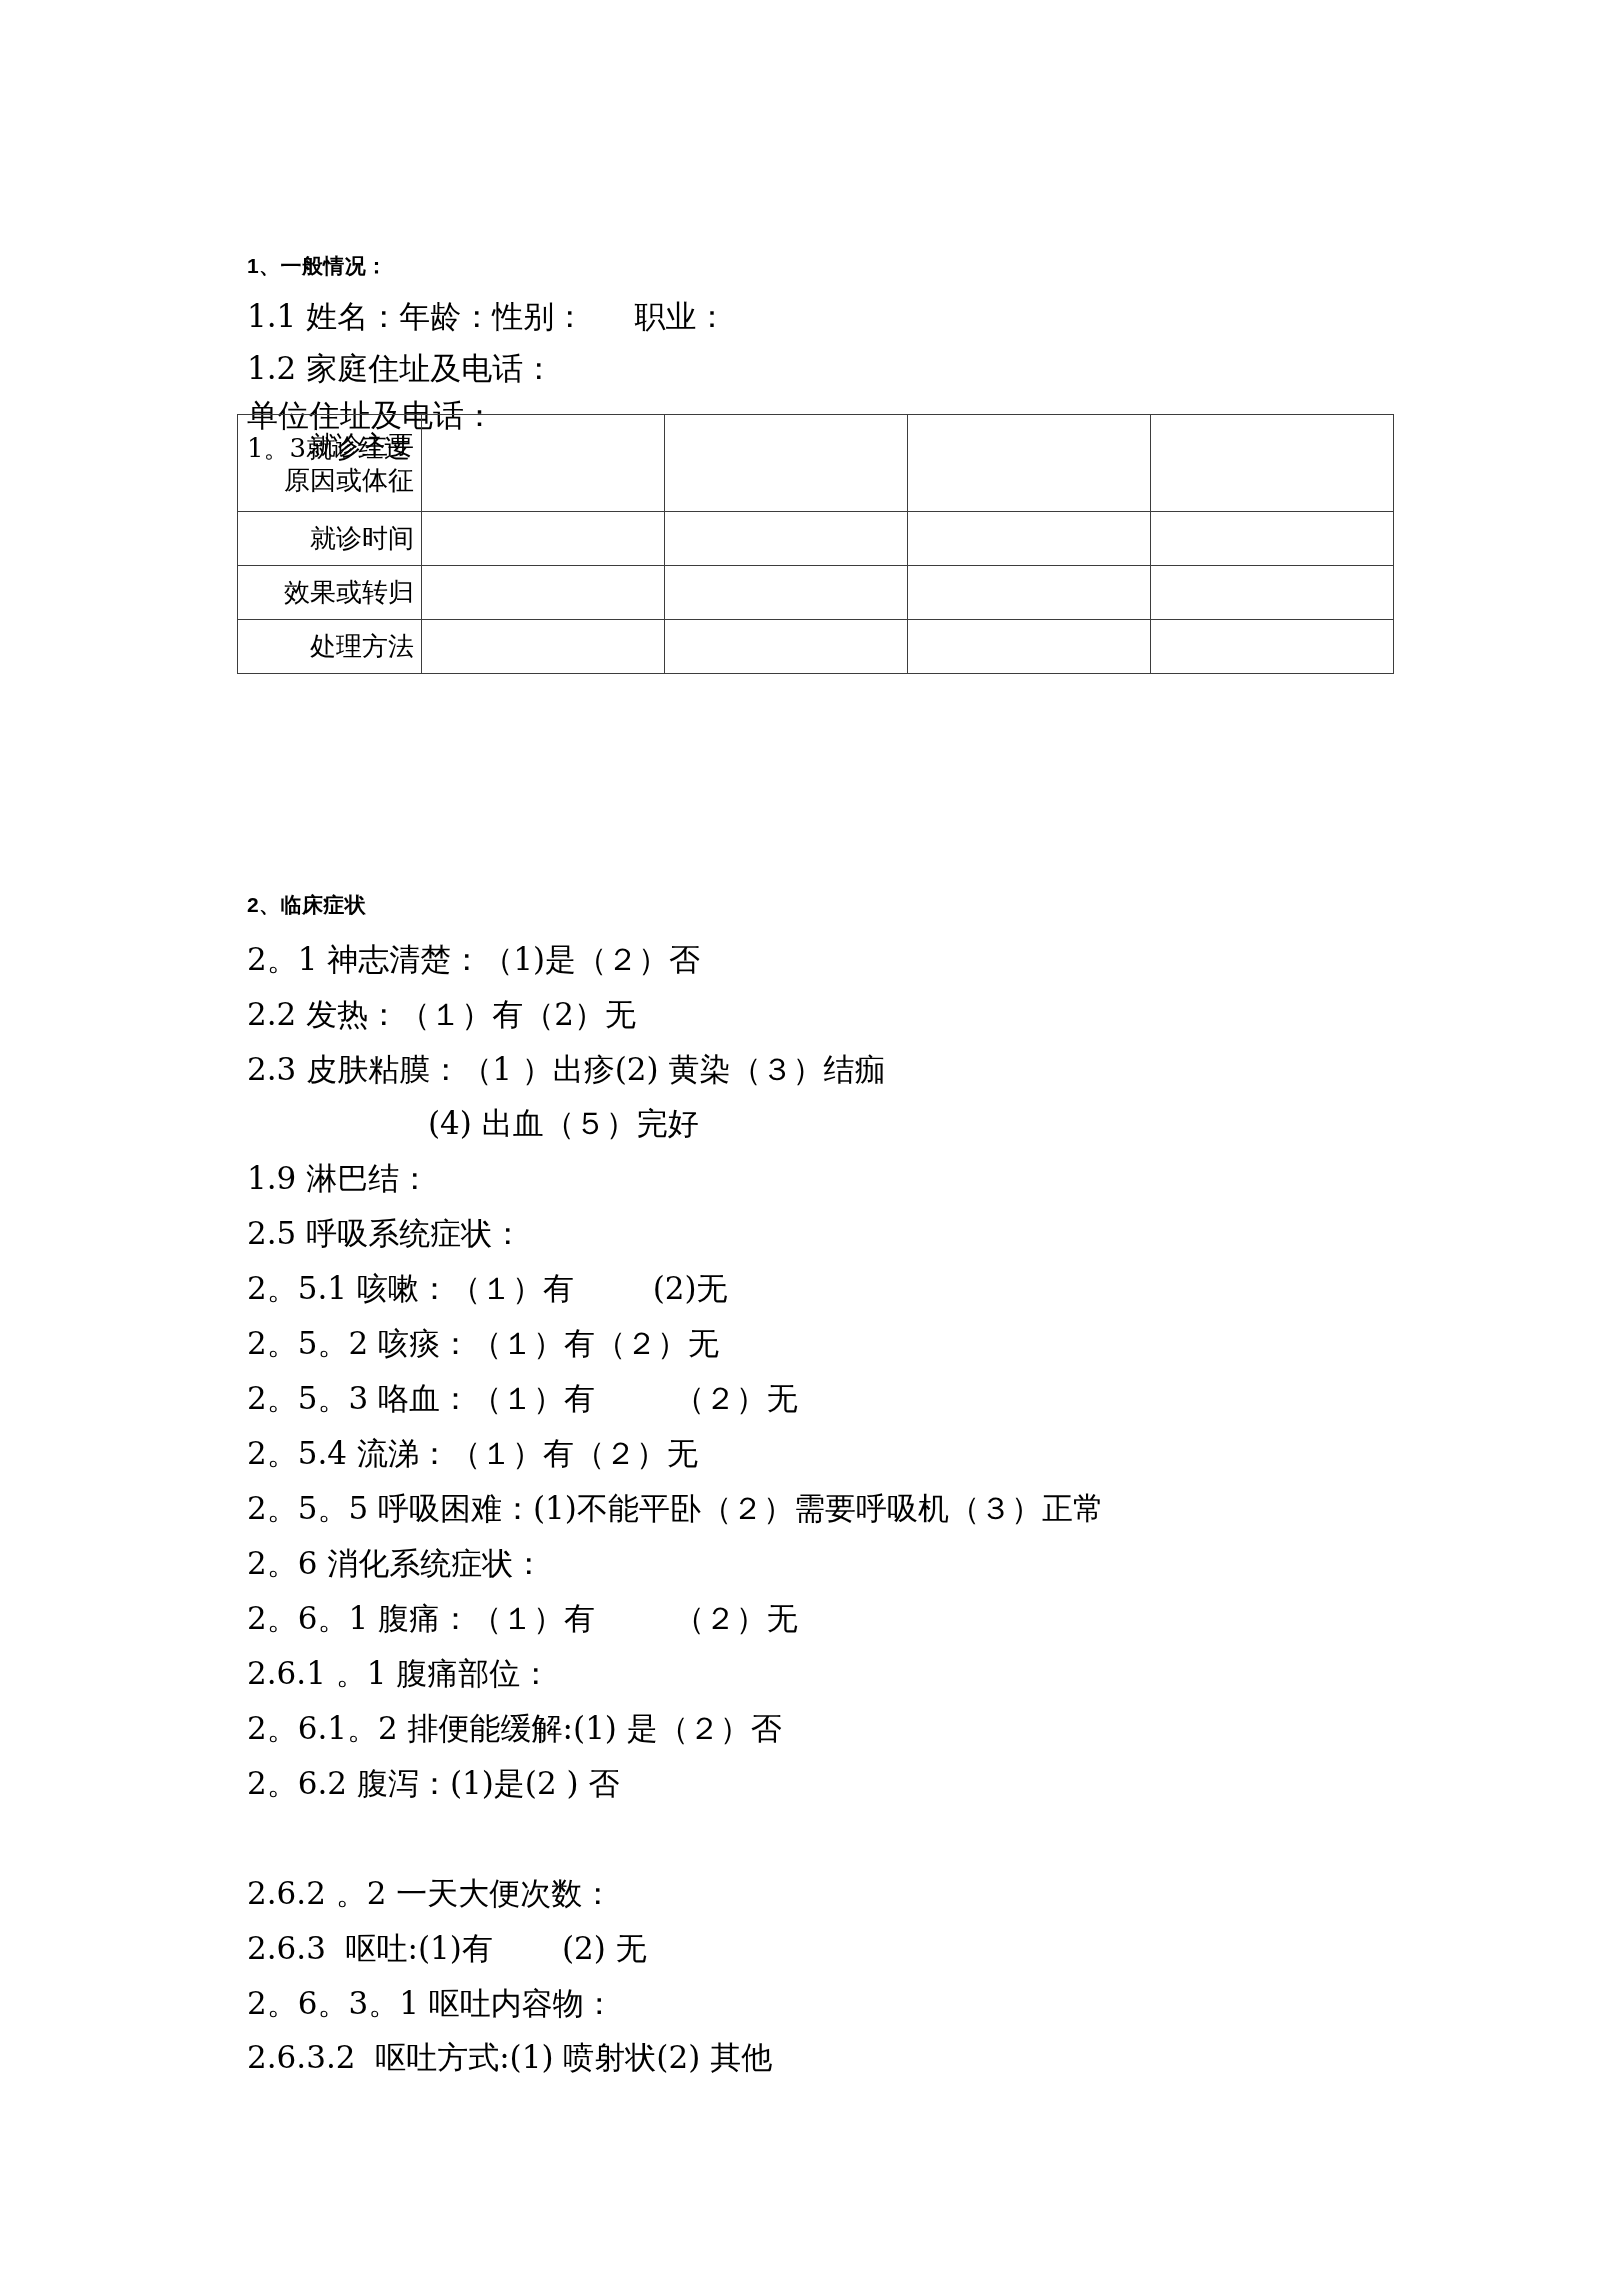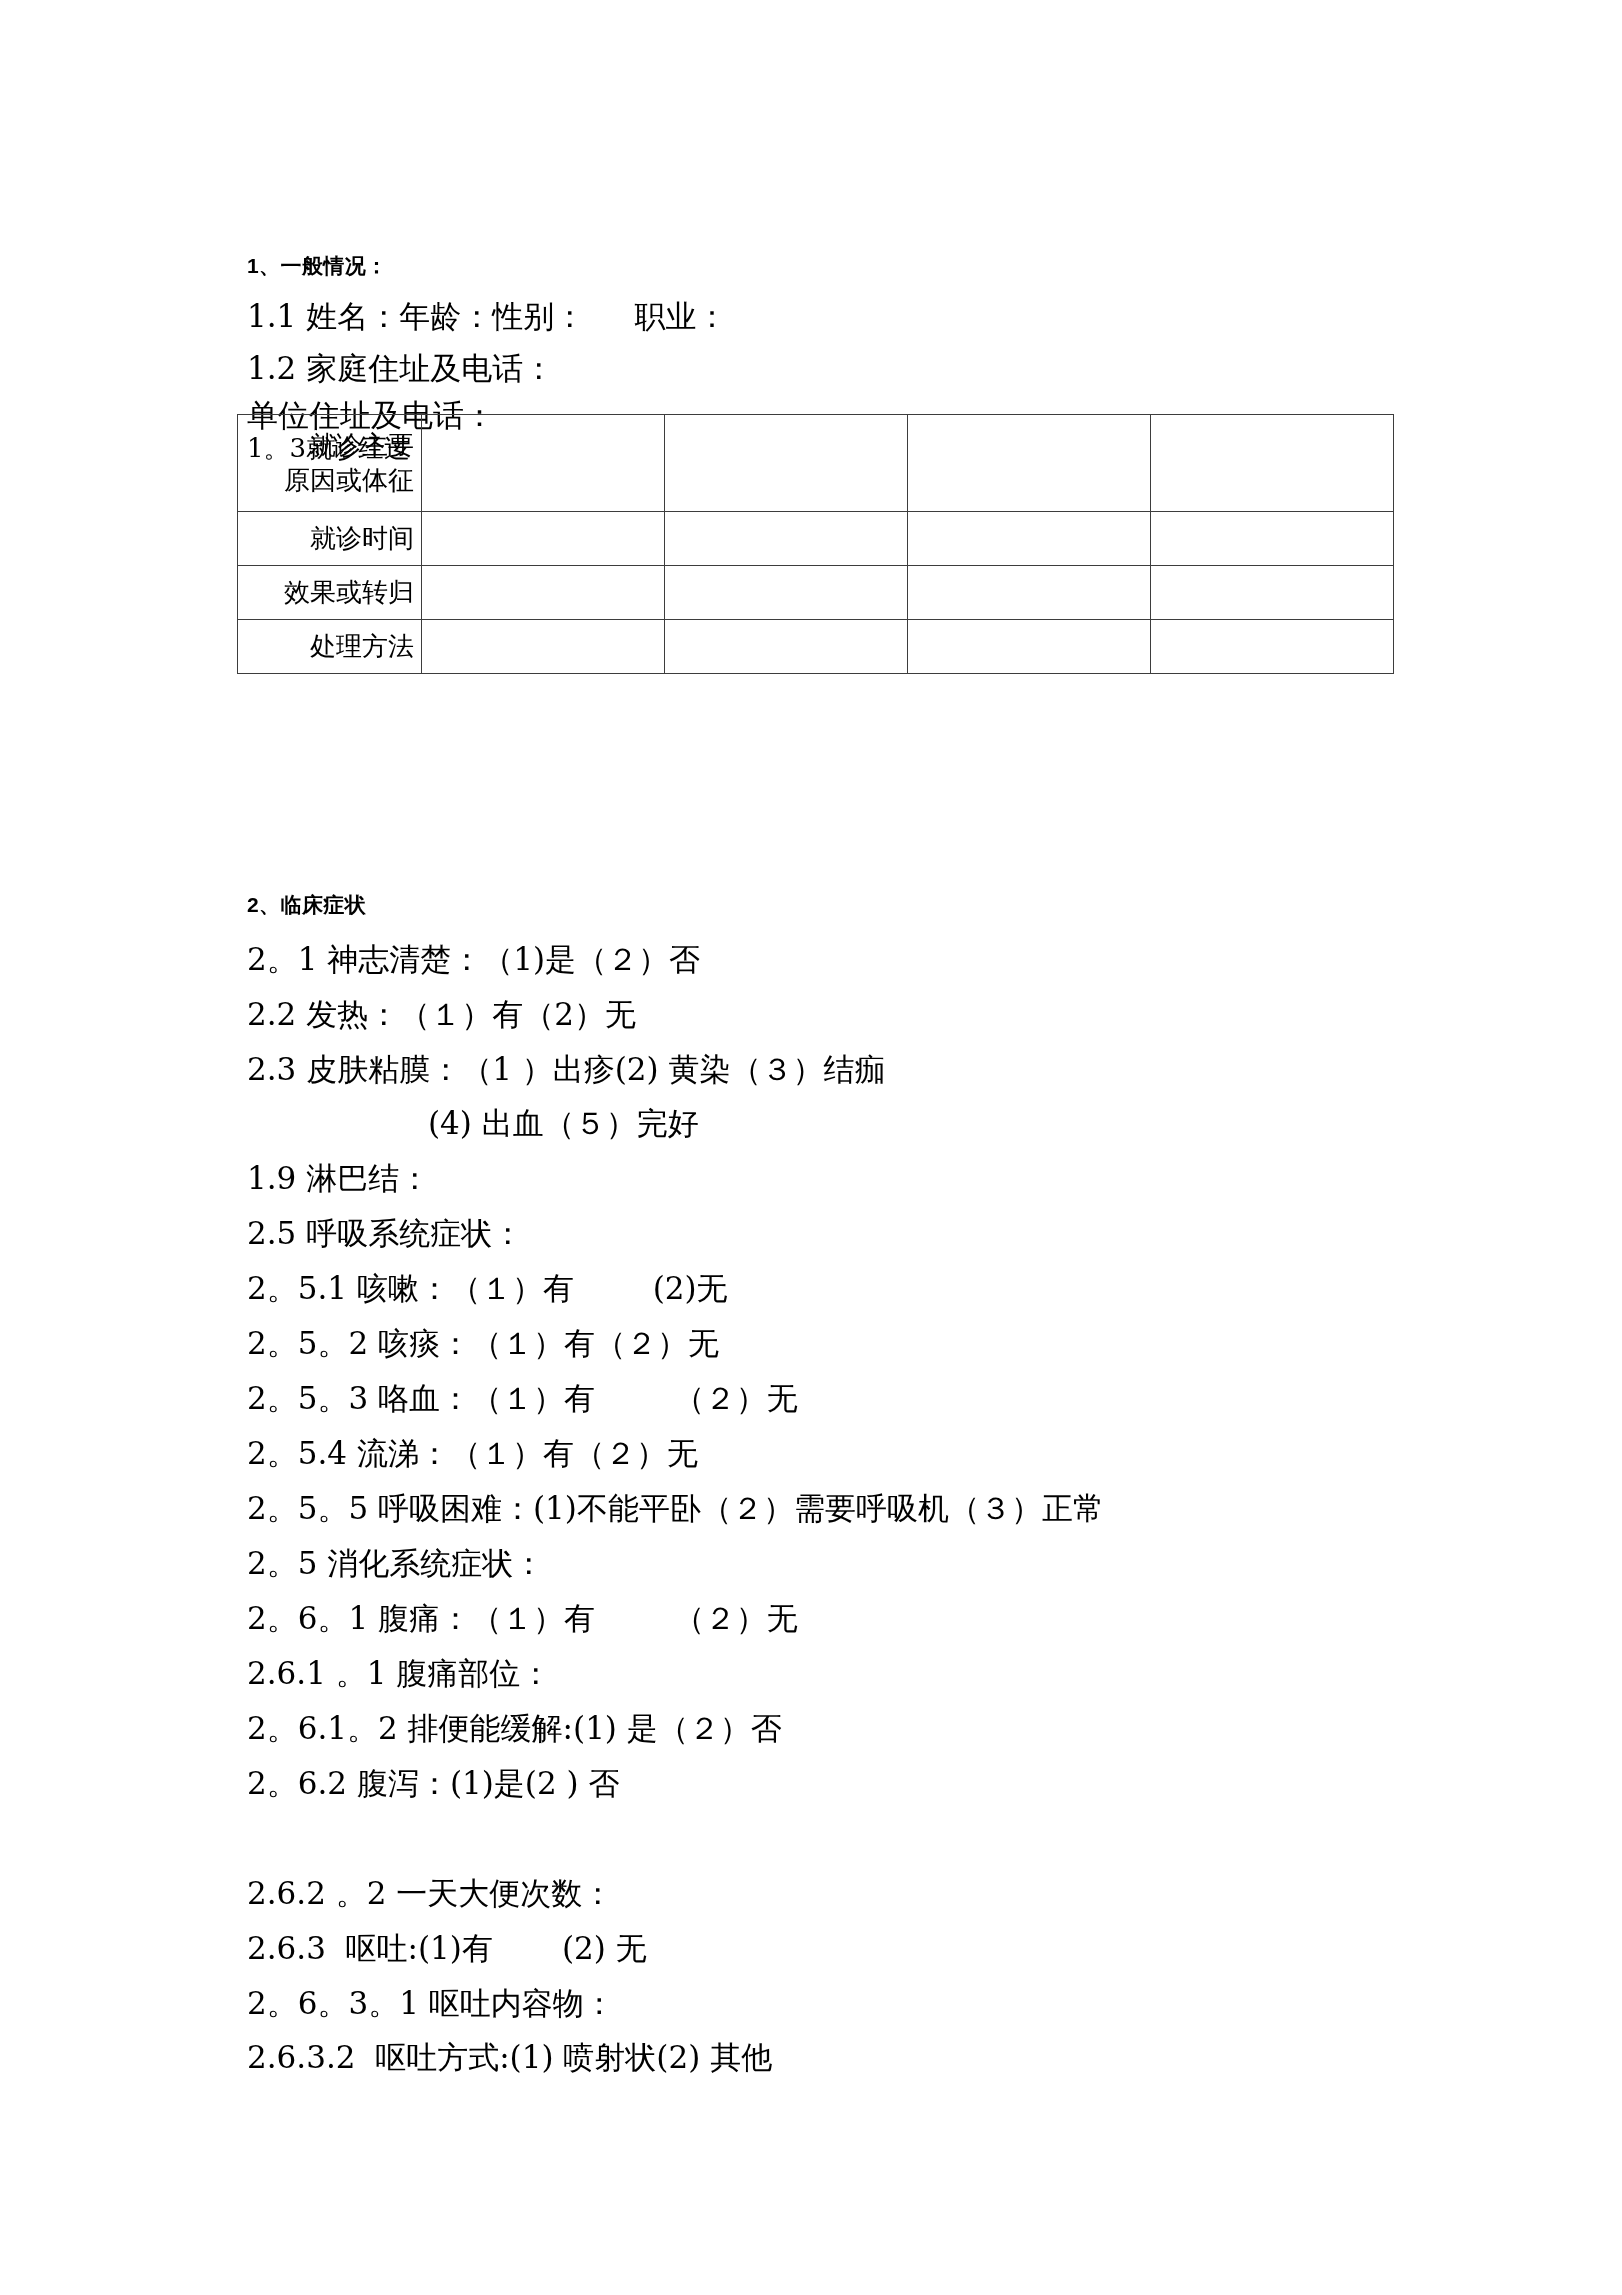--- a/index.html
+++ b/index.html
@@ -161,21 +161,21 @@
   <div class="body-text indent-1" style="top:999px;">2.2 发热：（１）有（2）无</div>
   <div class="body-text indent-1" style="top:1054px;">2.3 皮肤粘膜：（1 ）出疹(2) 黄染（３）结痂</div>
   <div class="body-text indent-deep" style="top:1108px;">(4) 出血（５）完好</div>
   <div class="body-text indent-1" style="top:1163px;">1.9 淋巴结：</div>
   <div class="body-text indent-1" style="top:1218px;">2.5 呼吸系统症状：</div>
   <div class="body-text indent-1" style="top:1273px;">2。5.1 咳嗽：（１）有        (2)无</div>
   <div class="body-text indent-1" style="top:1328px;">2。5。2 咳痰：（１）有（２）无</div>
   <div class="body-text indent-1" style="top:1383px;">2。5。3 咯血：（１）有        （２）无</div>
   <div class="body-text indent-1" style="top:1438px;">2。5.4 流涕：（１）有（２）无</div>
   <div class="body-text indent-1" style="top:1493px;">2。5。5 呼吸困难：(1)不能平卧（２）需要呼吸机（３）正常</div>
-  <div class="body-text indent-1" style="top:1548px;">2。5 消化系统症状：</div>
+  <div class="body-text indent-1" style="top:1548px;">2。6 消化系统症状：</div>
   <div class="body-text indent-1" style="top:1603px;">2。6。1 腹痛：（１）有        （２）无</div>
   <div class="body-text indent-1" style="top:1658px;">2.6.1 。1 腹痛部位：</div>
   <div class="body-text indent-1" style="top:1713px;">2。6.1。2 排便能缓解:(1) 是（２）否</div>
   <div class="body-text indent-1" style="top:1768px;">2。6.2 腹泻：(1)是(2 ) 否</div>
   <div class="body-text indent-1" style="top:1878px;">2.6.2 。2 一天大便次数：</div>
   <div class="body-text indent-1" style="top:1933px;">2.6.3  呕吐:(1)有       (2) 无</div>
   <div class="body-text indent-1" style="top:1988px;">2。6。3。1 呕吐内容物：</div>
   <div class="body-text indent-1" style="top:2042px;">2.6.3.2  呕吐方式:(1) 喷射状(2) 其他</div>
 
 </div>

